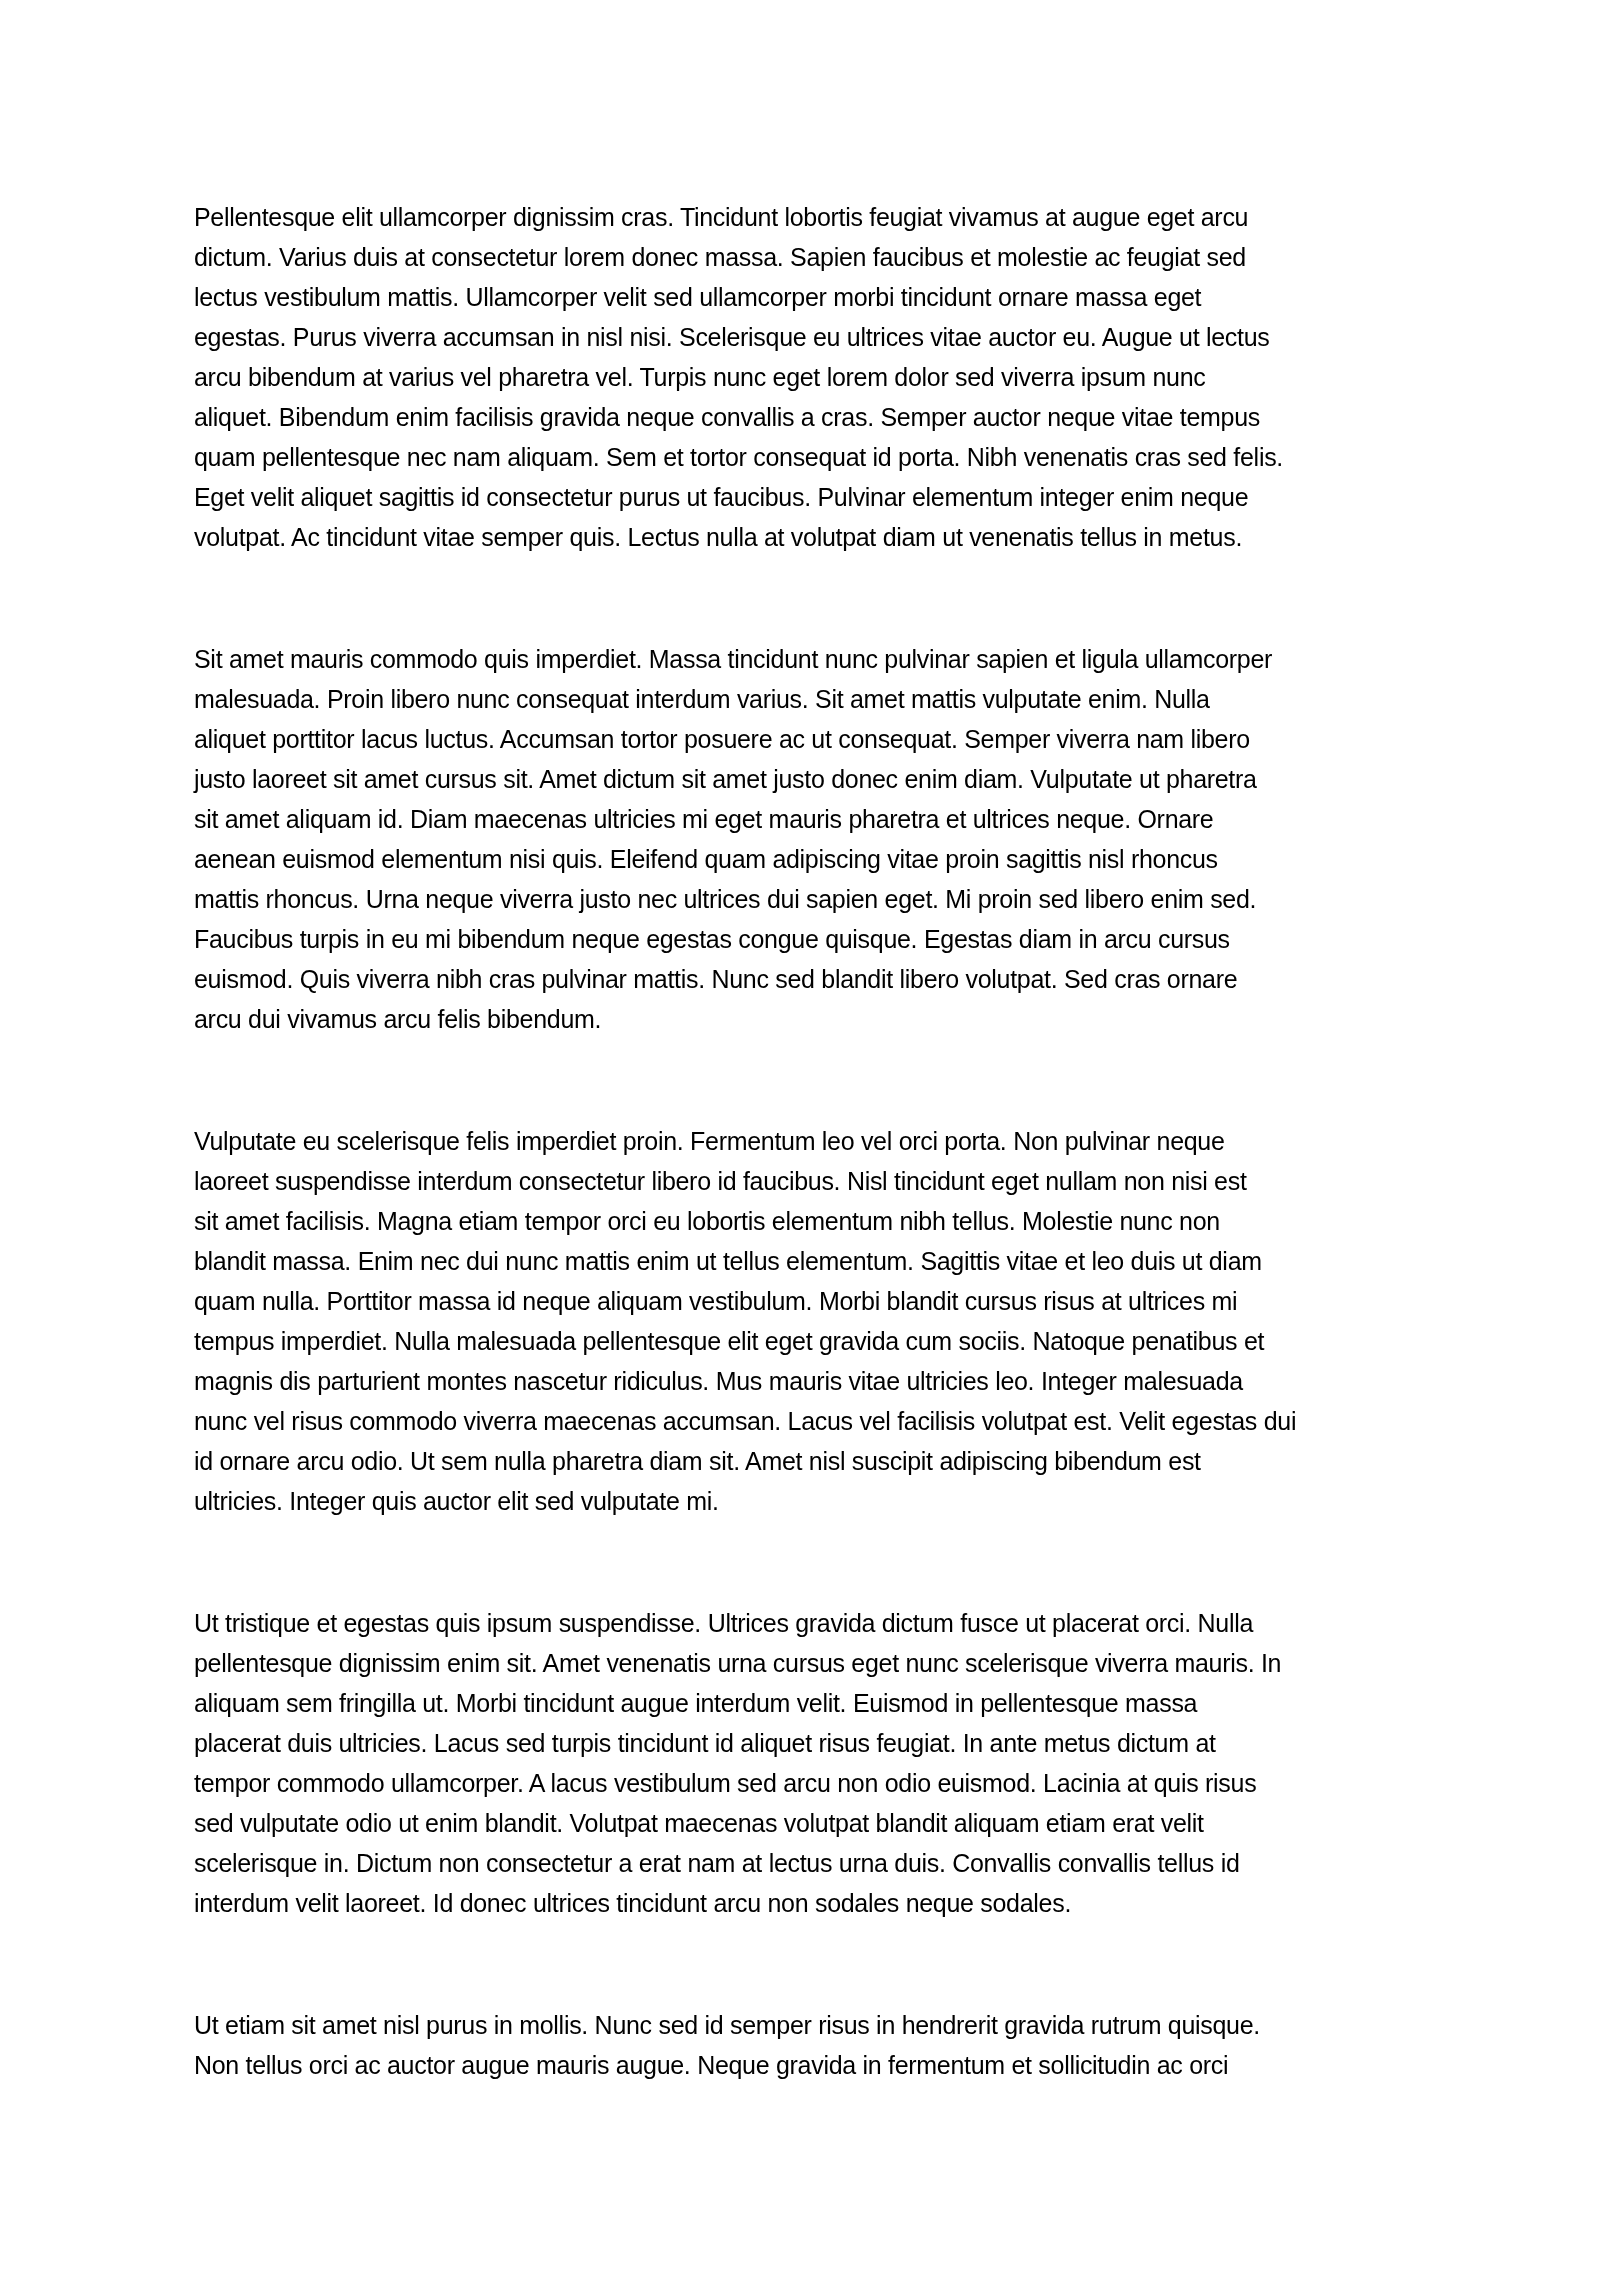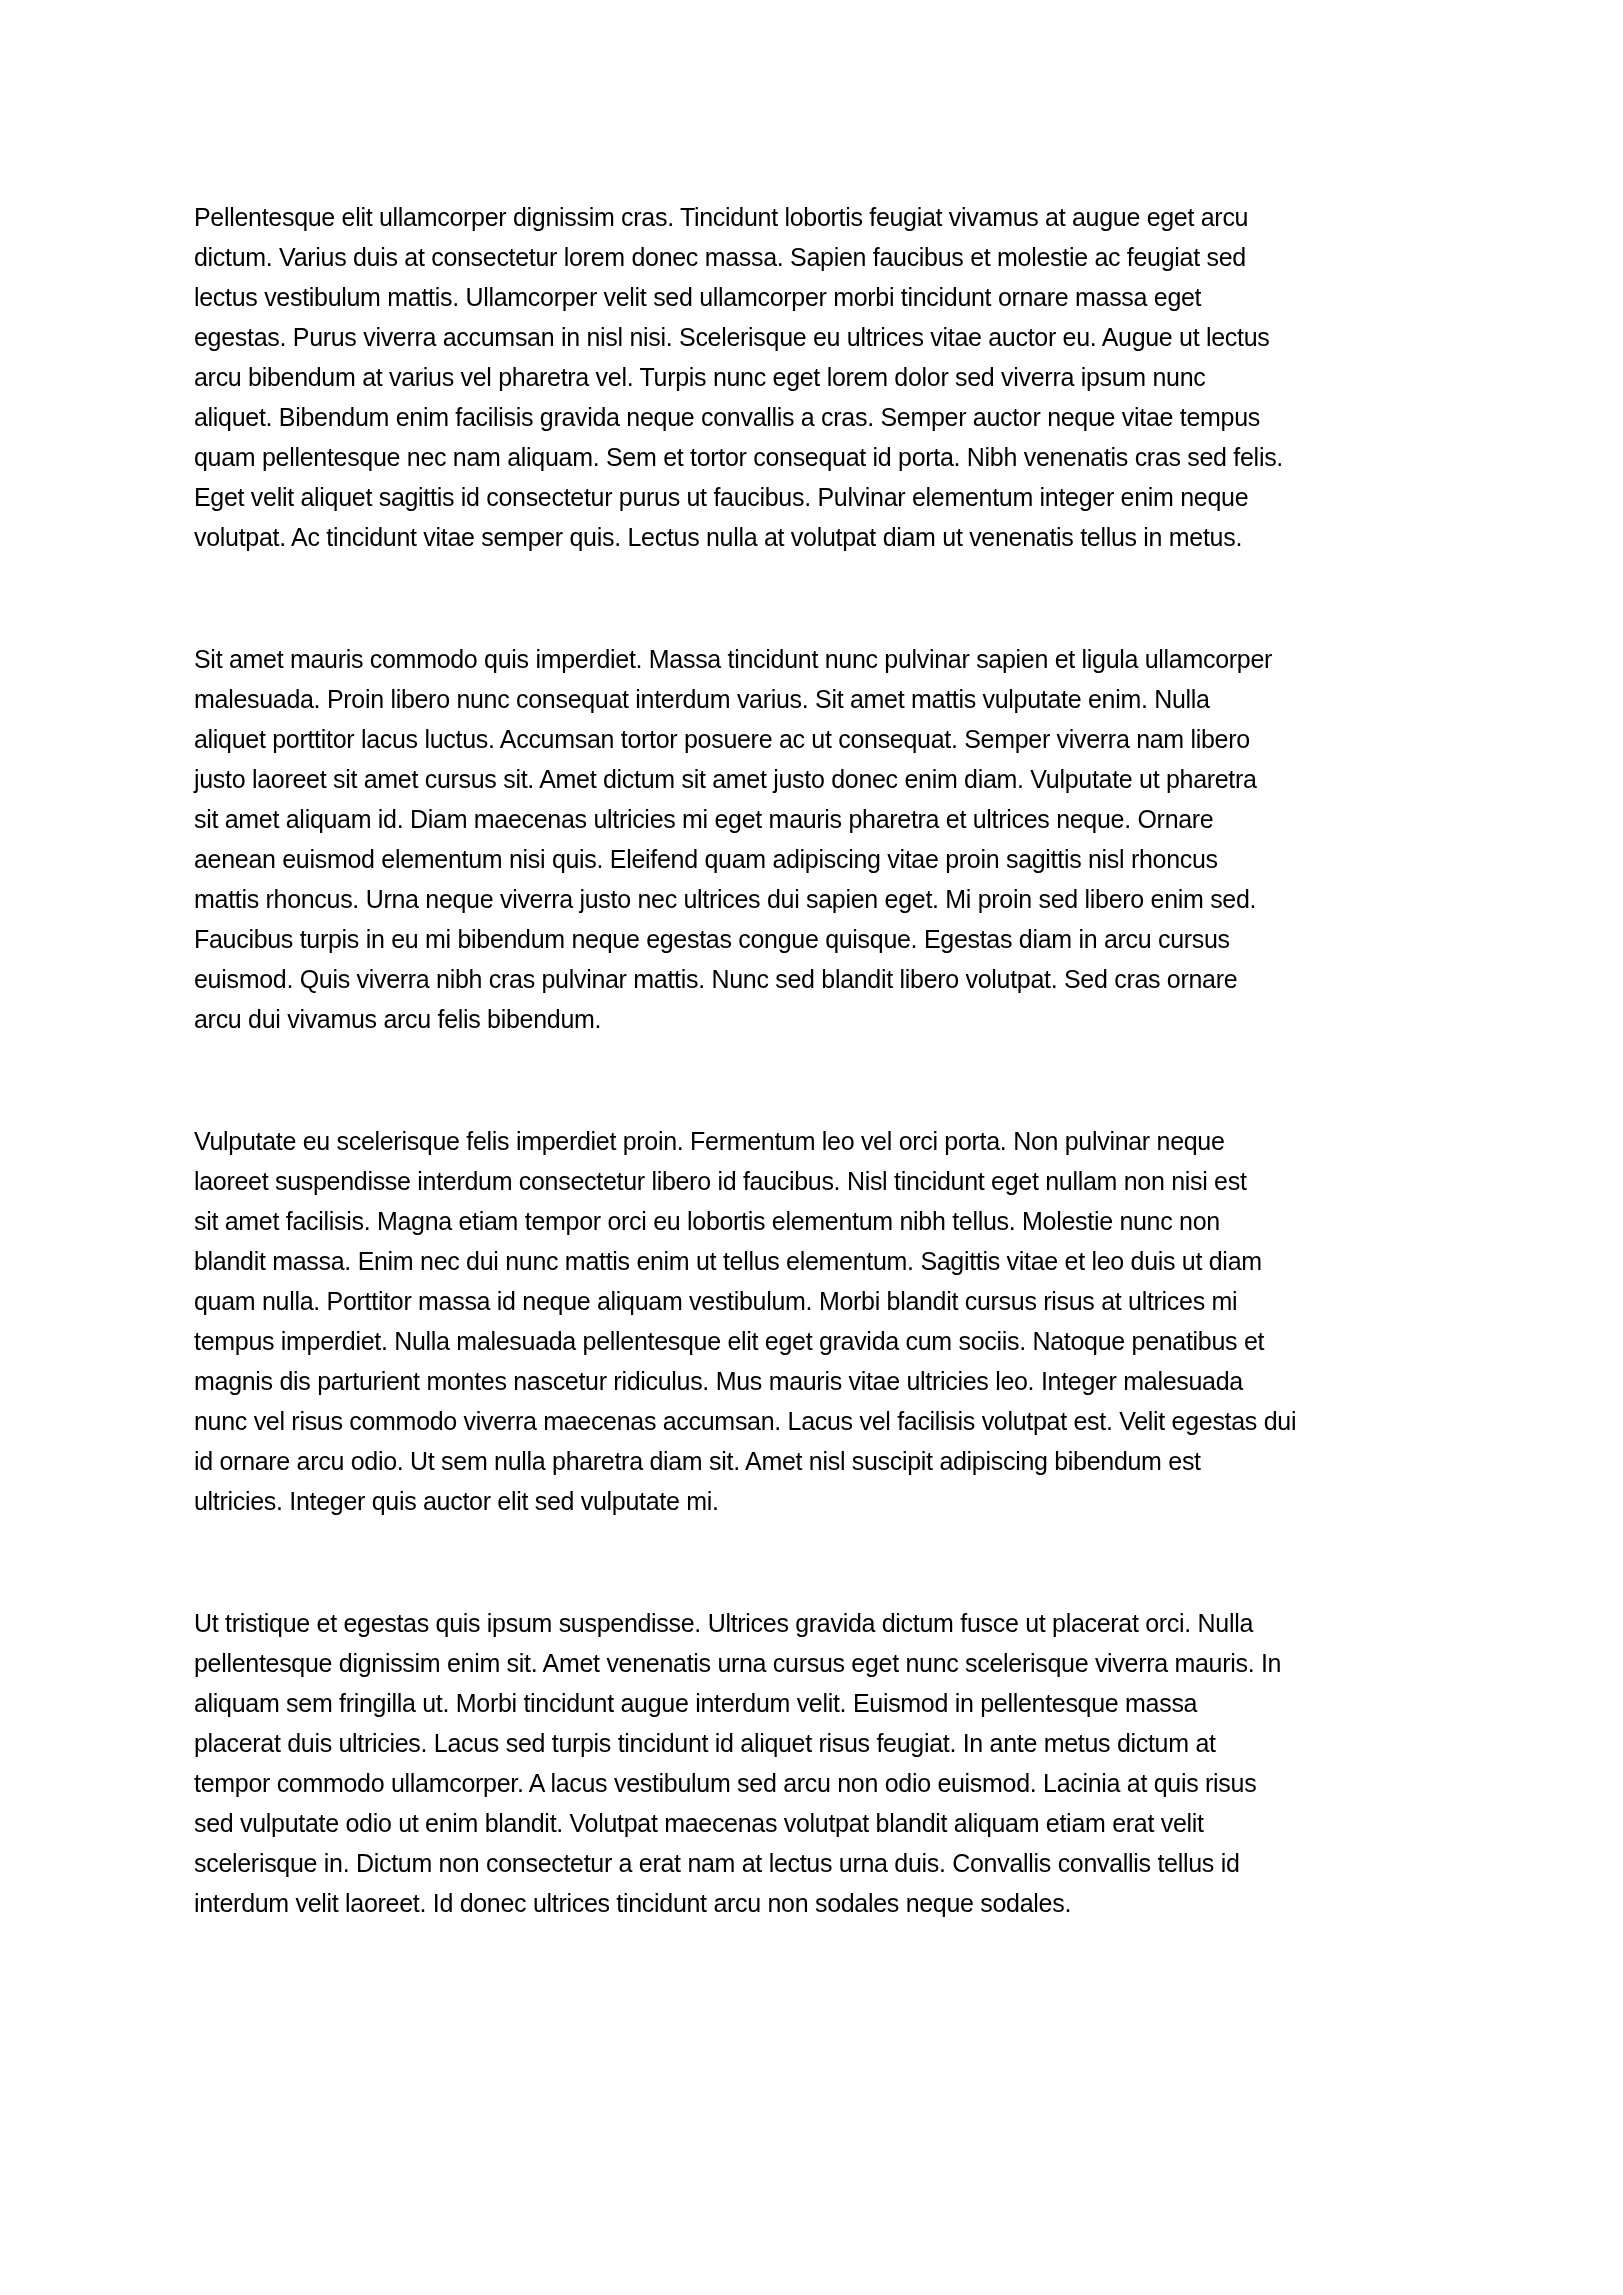--- a/index.html
+++ b/index.html
@@ -64,14 +64,16 @@
 id ornare arcu odio. Ut sem nulla pharetra diam sit. Amet nisl suscipit adipiscing bibendum est
 ultricies. Integer quis auctor elit sed vulputate mi.</p>
   <p class="para">Ut tristique et egestas quis ipsum suspendisse. Ultrices gravida dictum fusce ut placerat orci. Nulla
 pellentesque dignissim enim sit. Amet venenatis urna cursus eget nunc scelerisque viverra mauris. In
 aliquam sem fringilla ut. Morbi tincidunt augue interdum velit. Euismod in pellentesque massa
 placerat duis ultricies. Lacus sed turpis tincidunt id aliquet risus feugiat. In ante metus dictum at
 tempor commodo ullamcorper. A lacus vestibulum sed arcu non odio euismod. Lacinia at quis risus
 sed vulputate odio ut enim blandit. Volutpat maecenas volutpat blandit aliquam etiam erat velit
 scelerisque in. Dictum non consectetur a erat nam at lectus urna duis. Convallis convallis tellus id
 interdum velit laoreet. Id donec ultrices tincidunt arcu non sodales neque sodales.</p>
+  <p class="para">Ut etiam sit amet nisl purus in mollis. Nunc sed id semper risus in hendrerit gravida rutrum quisque.
+Non tellus orci ac auctor augue mauris augue. Neque gravida in fermentum et sollicitudin ac orci</p>
 </div>
 
 
 </body></html>

